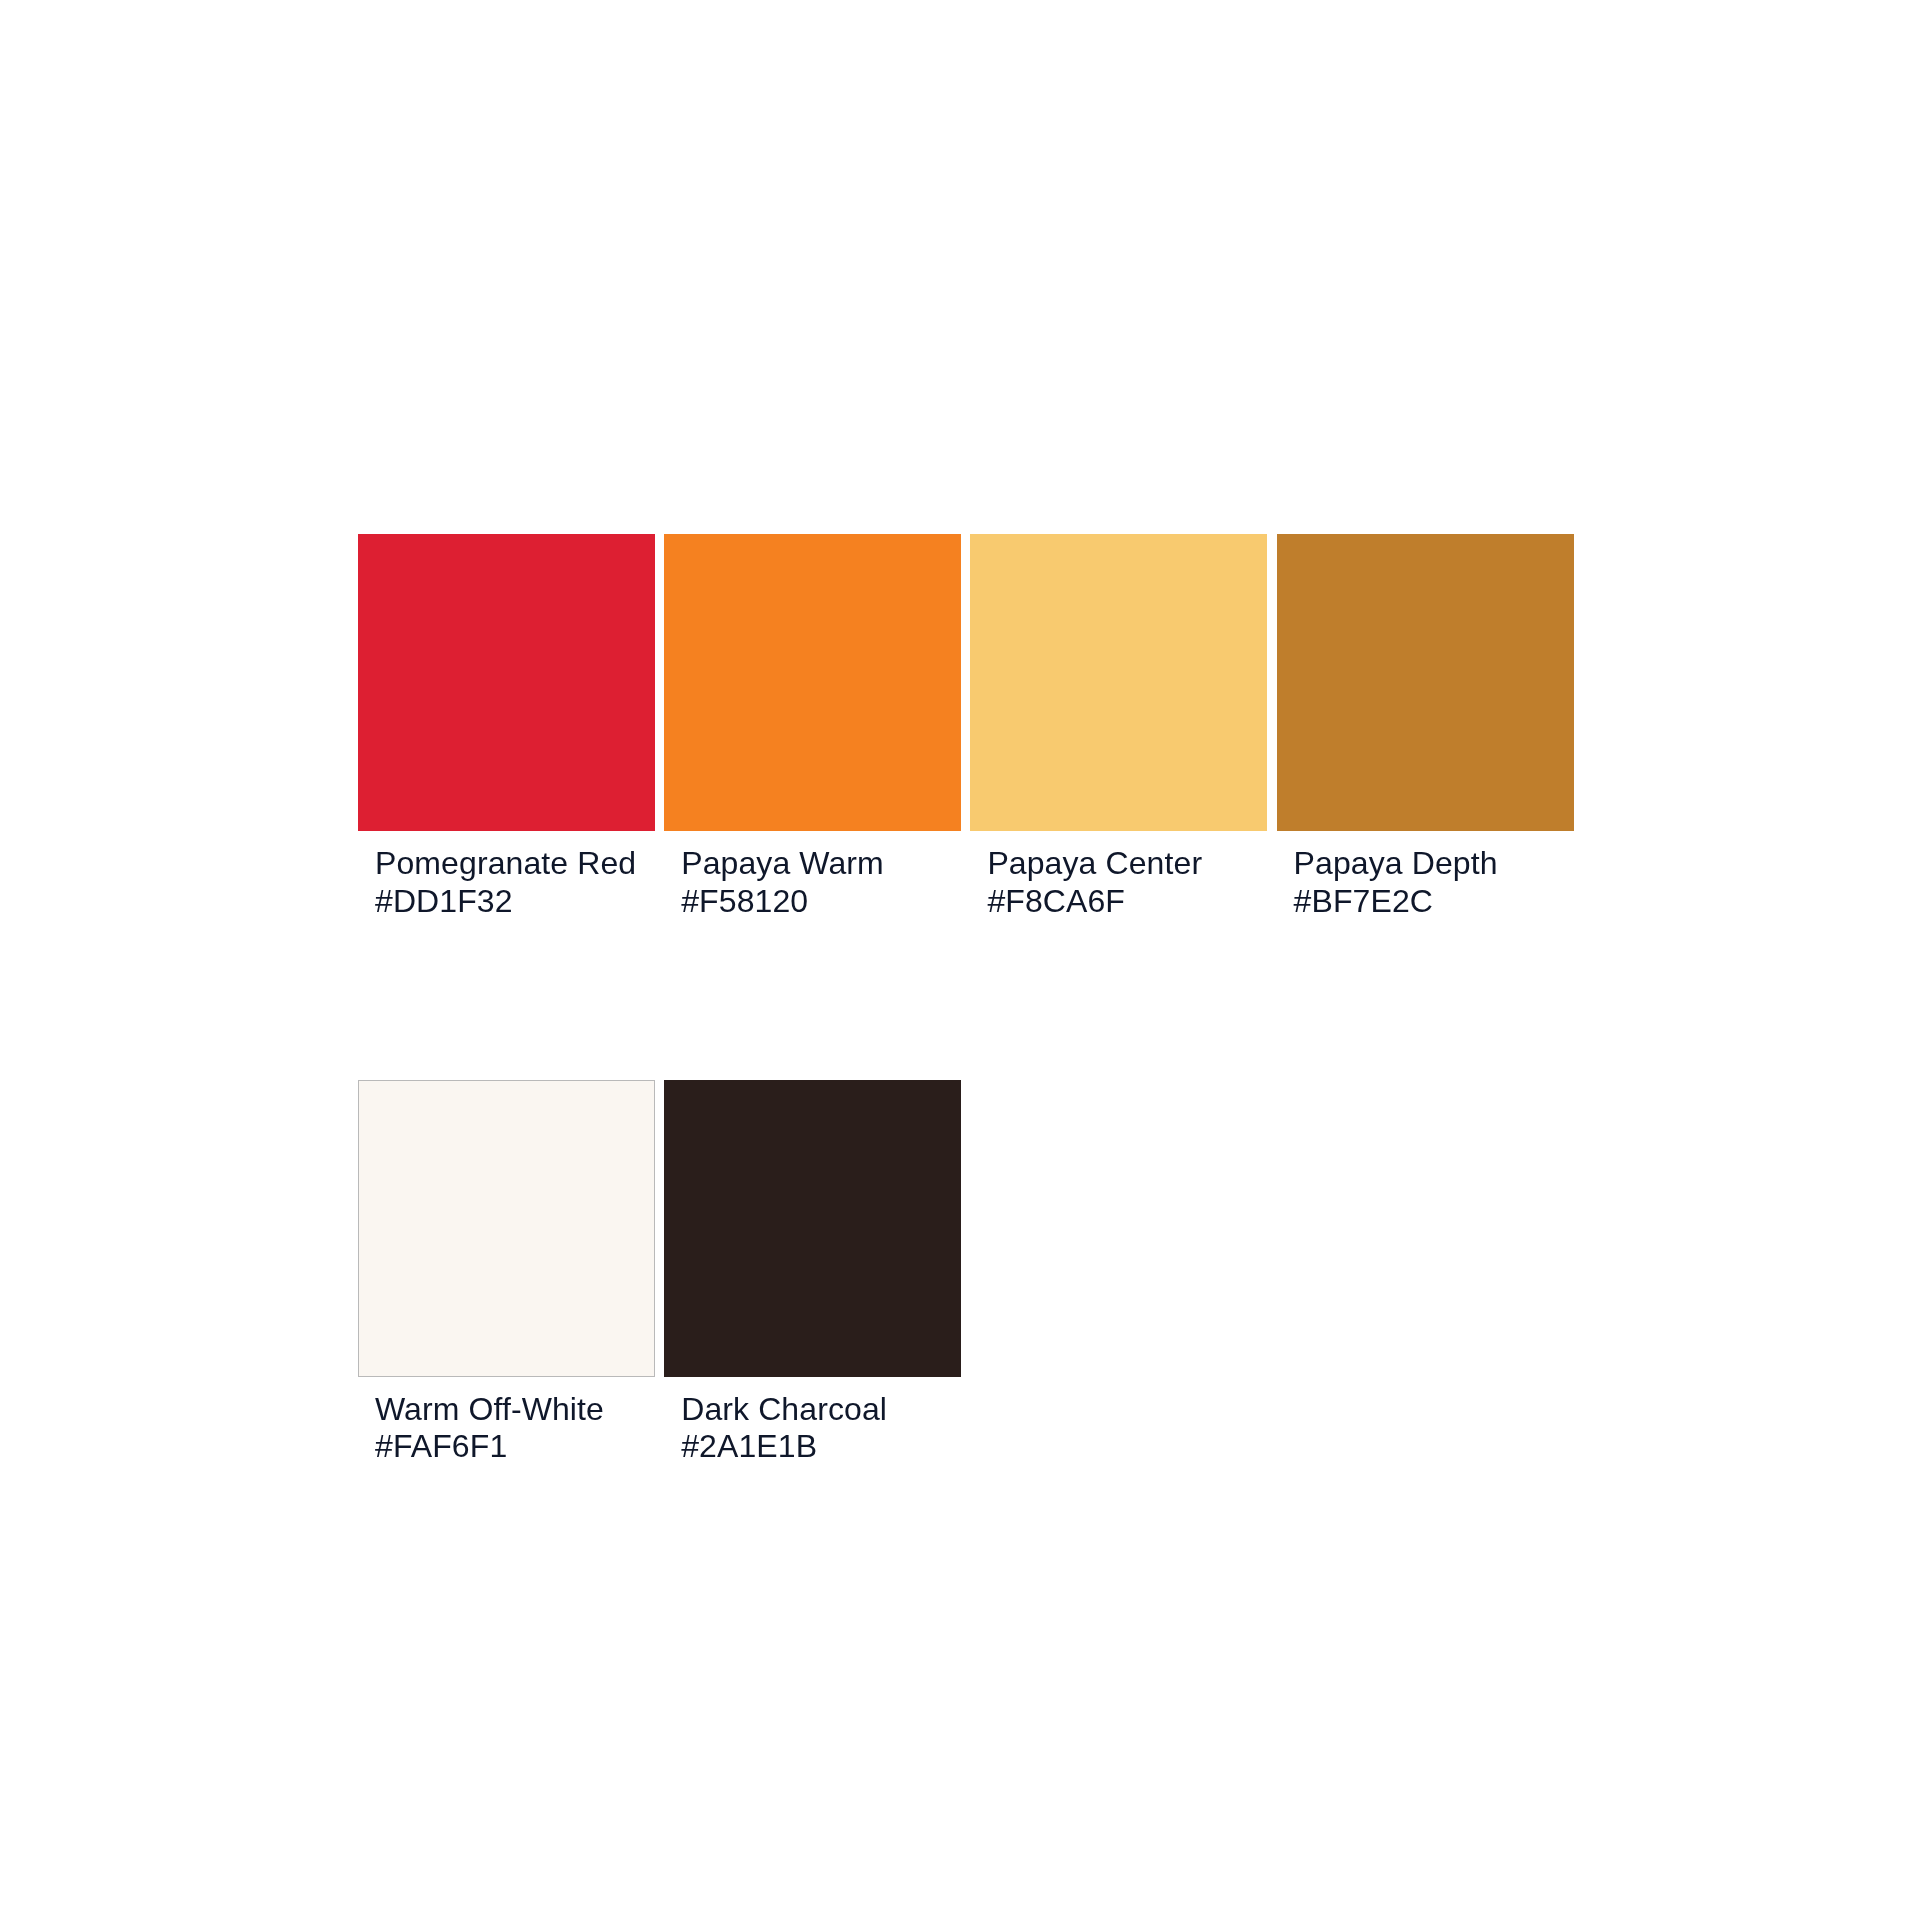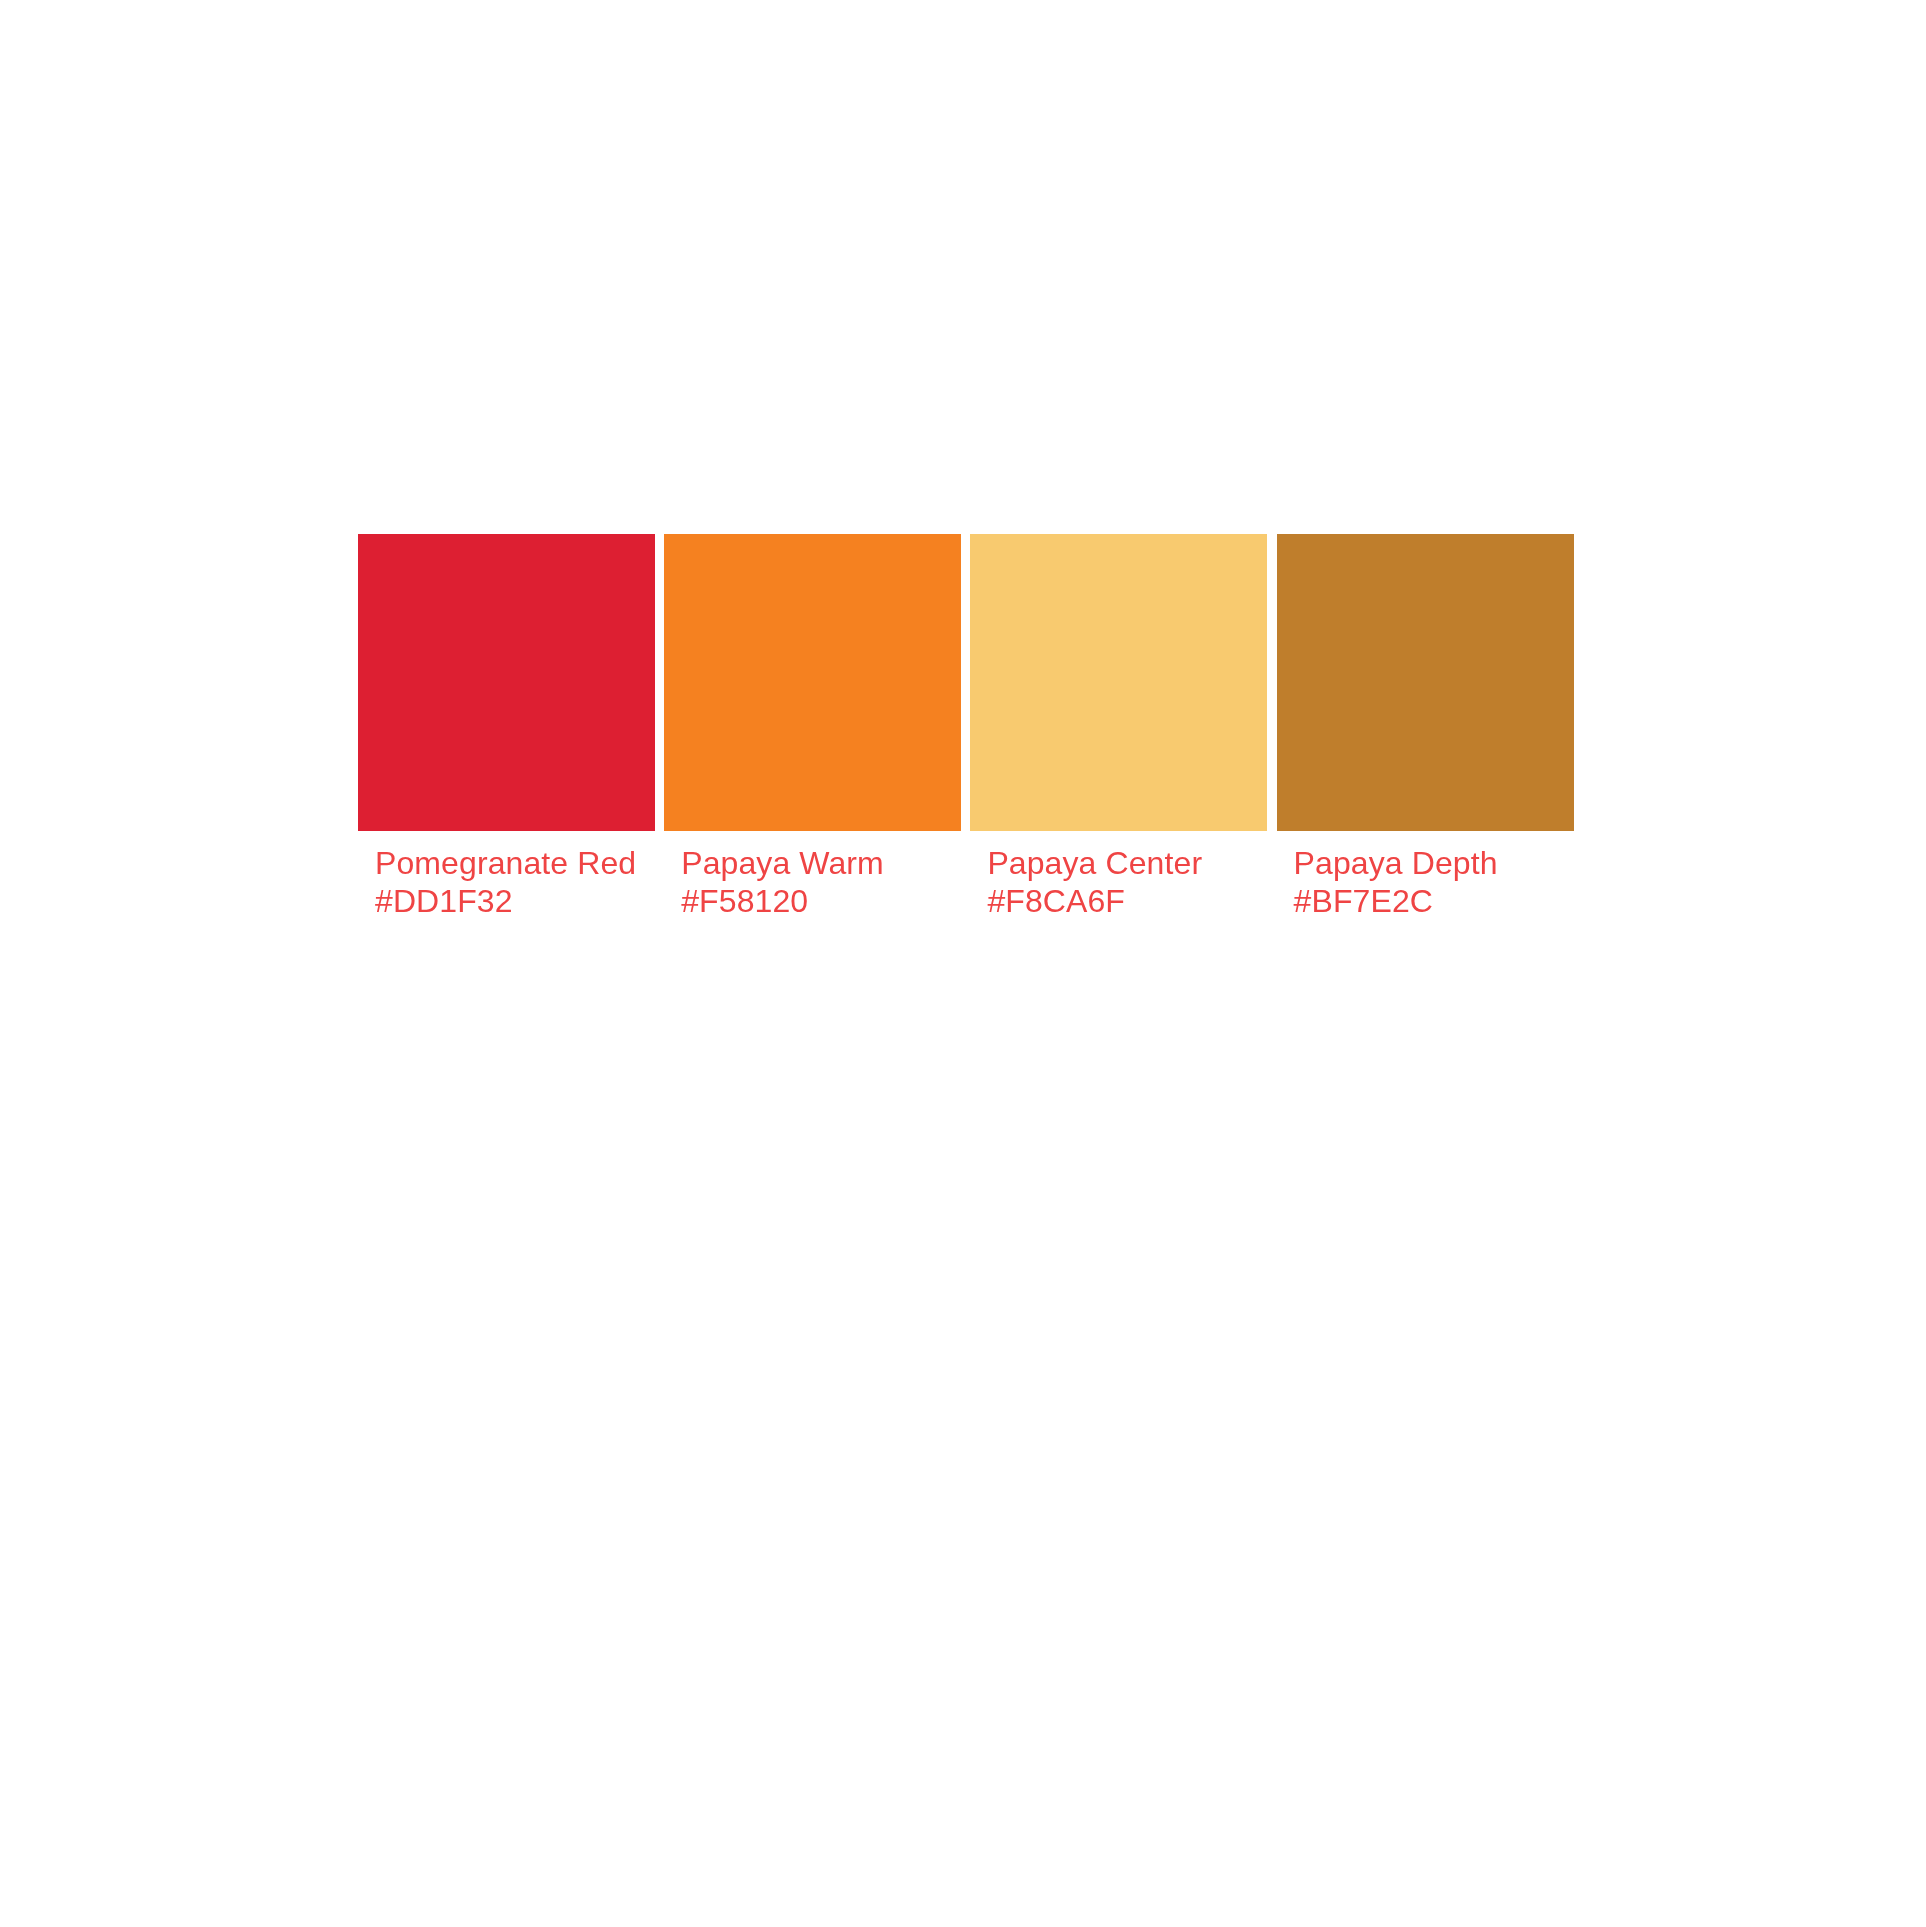--- a/index.html
+++ b/index.html
@@ -44,21 +44,21 @@
     display: block;
   }
 
   .swatch-chip.bordered {
     border: 1.5px solid #B9B9B9;
   }
 
   .swatch-caption {
     padding-top: 14px;
     padding-left: 17px;
-    color: #ef4444;
+    color: #0f172a;
     font-size: 32px;
     line-height: 1.18;
     letter-spacing: 0.1px;
   }
 
   .swatch-name {
     display: block;
     white-space: nowrap;
   }
 
@@ -103,15 +103,34 @@
       <div class="swatch-caption">
         <span class="swatch-name">Papaya Depth</span>
         <span class="swatch-hex">#BF7E2C</span>
       </div>
     </div>
 
   </div>
 
   <div class="row-gap"></div>
 
+  <div class="swatch-row">
+
+    <div class="swatch-cell">
+      <div class="swatch-chip bordered" style="background-color: rgb(250, 246, 241); border-color: rgb(185, 185, 185);"></div>
+      <div class="swatch-caption">
+        <span class="swatch-name">Warm Off-White</span>
+        <span class="swatch-hex">#FAF6F1</span>
+      </div>
+    </div>
+
+    <div class="swatch-cell">
+      <div class="swatch-chip" style="background-color: rgb(42, 30, 27);"></div>
+      <div class="swatch-caption">
+        <span class="swatch-name">Dark Charcoal</span>
+        <span class="swatch-hex">#2A1E1B</span>
+      </div>
+    </div>
+
+  </div>
 
 </div>
 
 
 </body></html>

